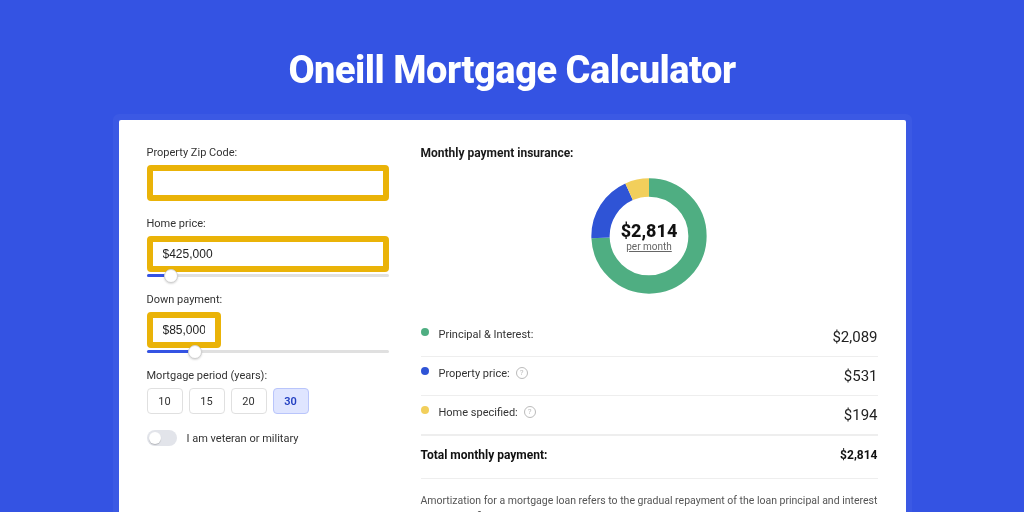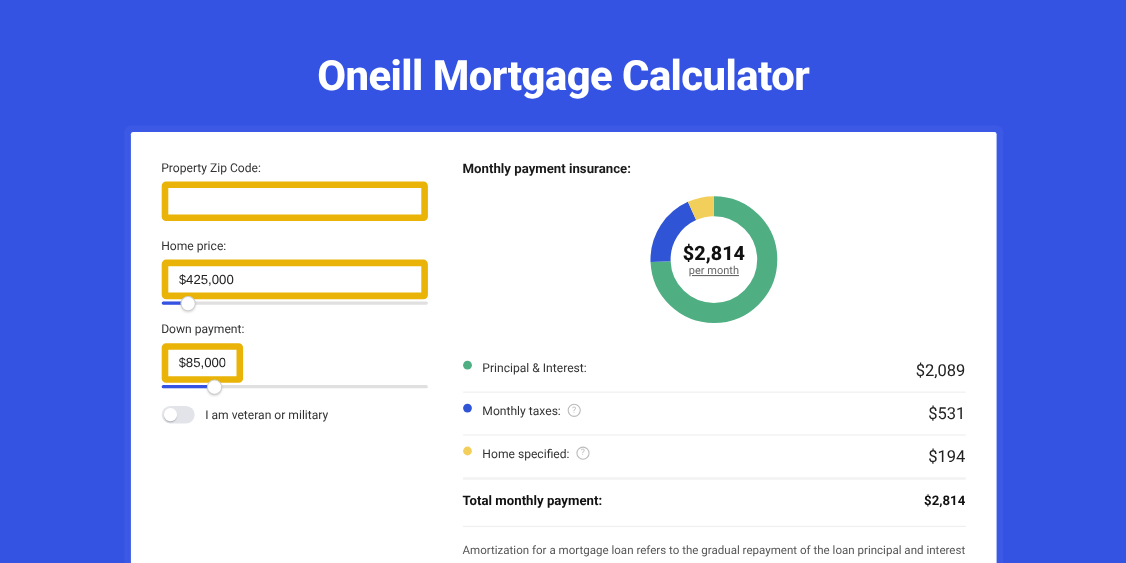--- a/index.html
+++ b/index.html
@@ -179,20 +179,29 @@
       <div class="down-row">
         <input class="text-input" type="text" value="$85,000" style="">
       </div>
       <div class="slider-track">
         <div class="slider-fill" style="width: 20%;"></div>
         <div class="slider-thumb" style="left: 20%;"></div>
       </div>
     </div>
 
 
+    <div class="field-group">
+      <label class="field-label">Mortgage period (years):</label>
+      <div class="period-row">
+          <div class="period-btn">10</div>
+          <div class="period-btn">15</div>
+          <div class="period-btn">20</div>
+          <div class="period-btn active">30</div>
+        </div>
+    </div>
 
     <div class="toggle-row">
       <div class="toggle">
         <div class="toggle-knob"></div>
       </div>
       <span class="toggle-label">I am veteran or military</span>
     </div>
   </div>
 
   <div class="right-col">
@@ -213,21 +222,21 @@
     </div>
 
     <div class="legend-list">
         <div class="legend-row bordered">
           <span class="legend-dot" style="background: rgb(79, 174, 130);"></span>
           <span class="legend-text">Principal &amp; Interest:</span>
           <span class="legend-val">$2,089</span>
         </div>
         <div class="legend-row bordered">
           <span class="legend-dot" style="background: rgb(47, 84, 214);"></span>
-          <span class="legend-text">Monthly taxes:</span>
+          <span class="legend-text">Property price:</span>
           <span class="legend-info">?</span>
           <span class="legend-val">$531</span>
         </div>
         <div class="legend-row bordered">
           <span class="legend-dot" style="background: rgb(242, 207, 91);"></span>
           <span class="legend-text">Home specified:</span>
           <span class="legend-info">?</span>
           <span class="legend-val">$194</span>
         </div>
       </div>

